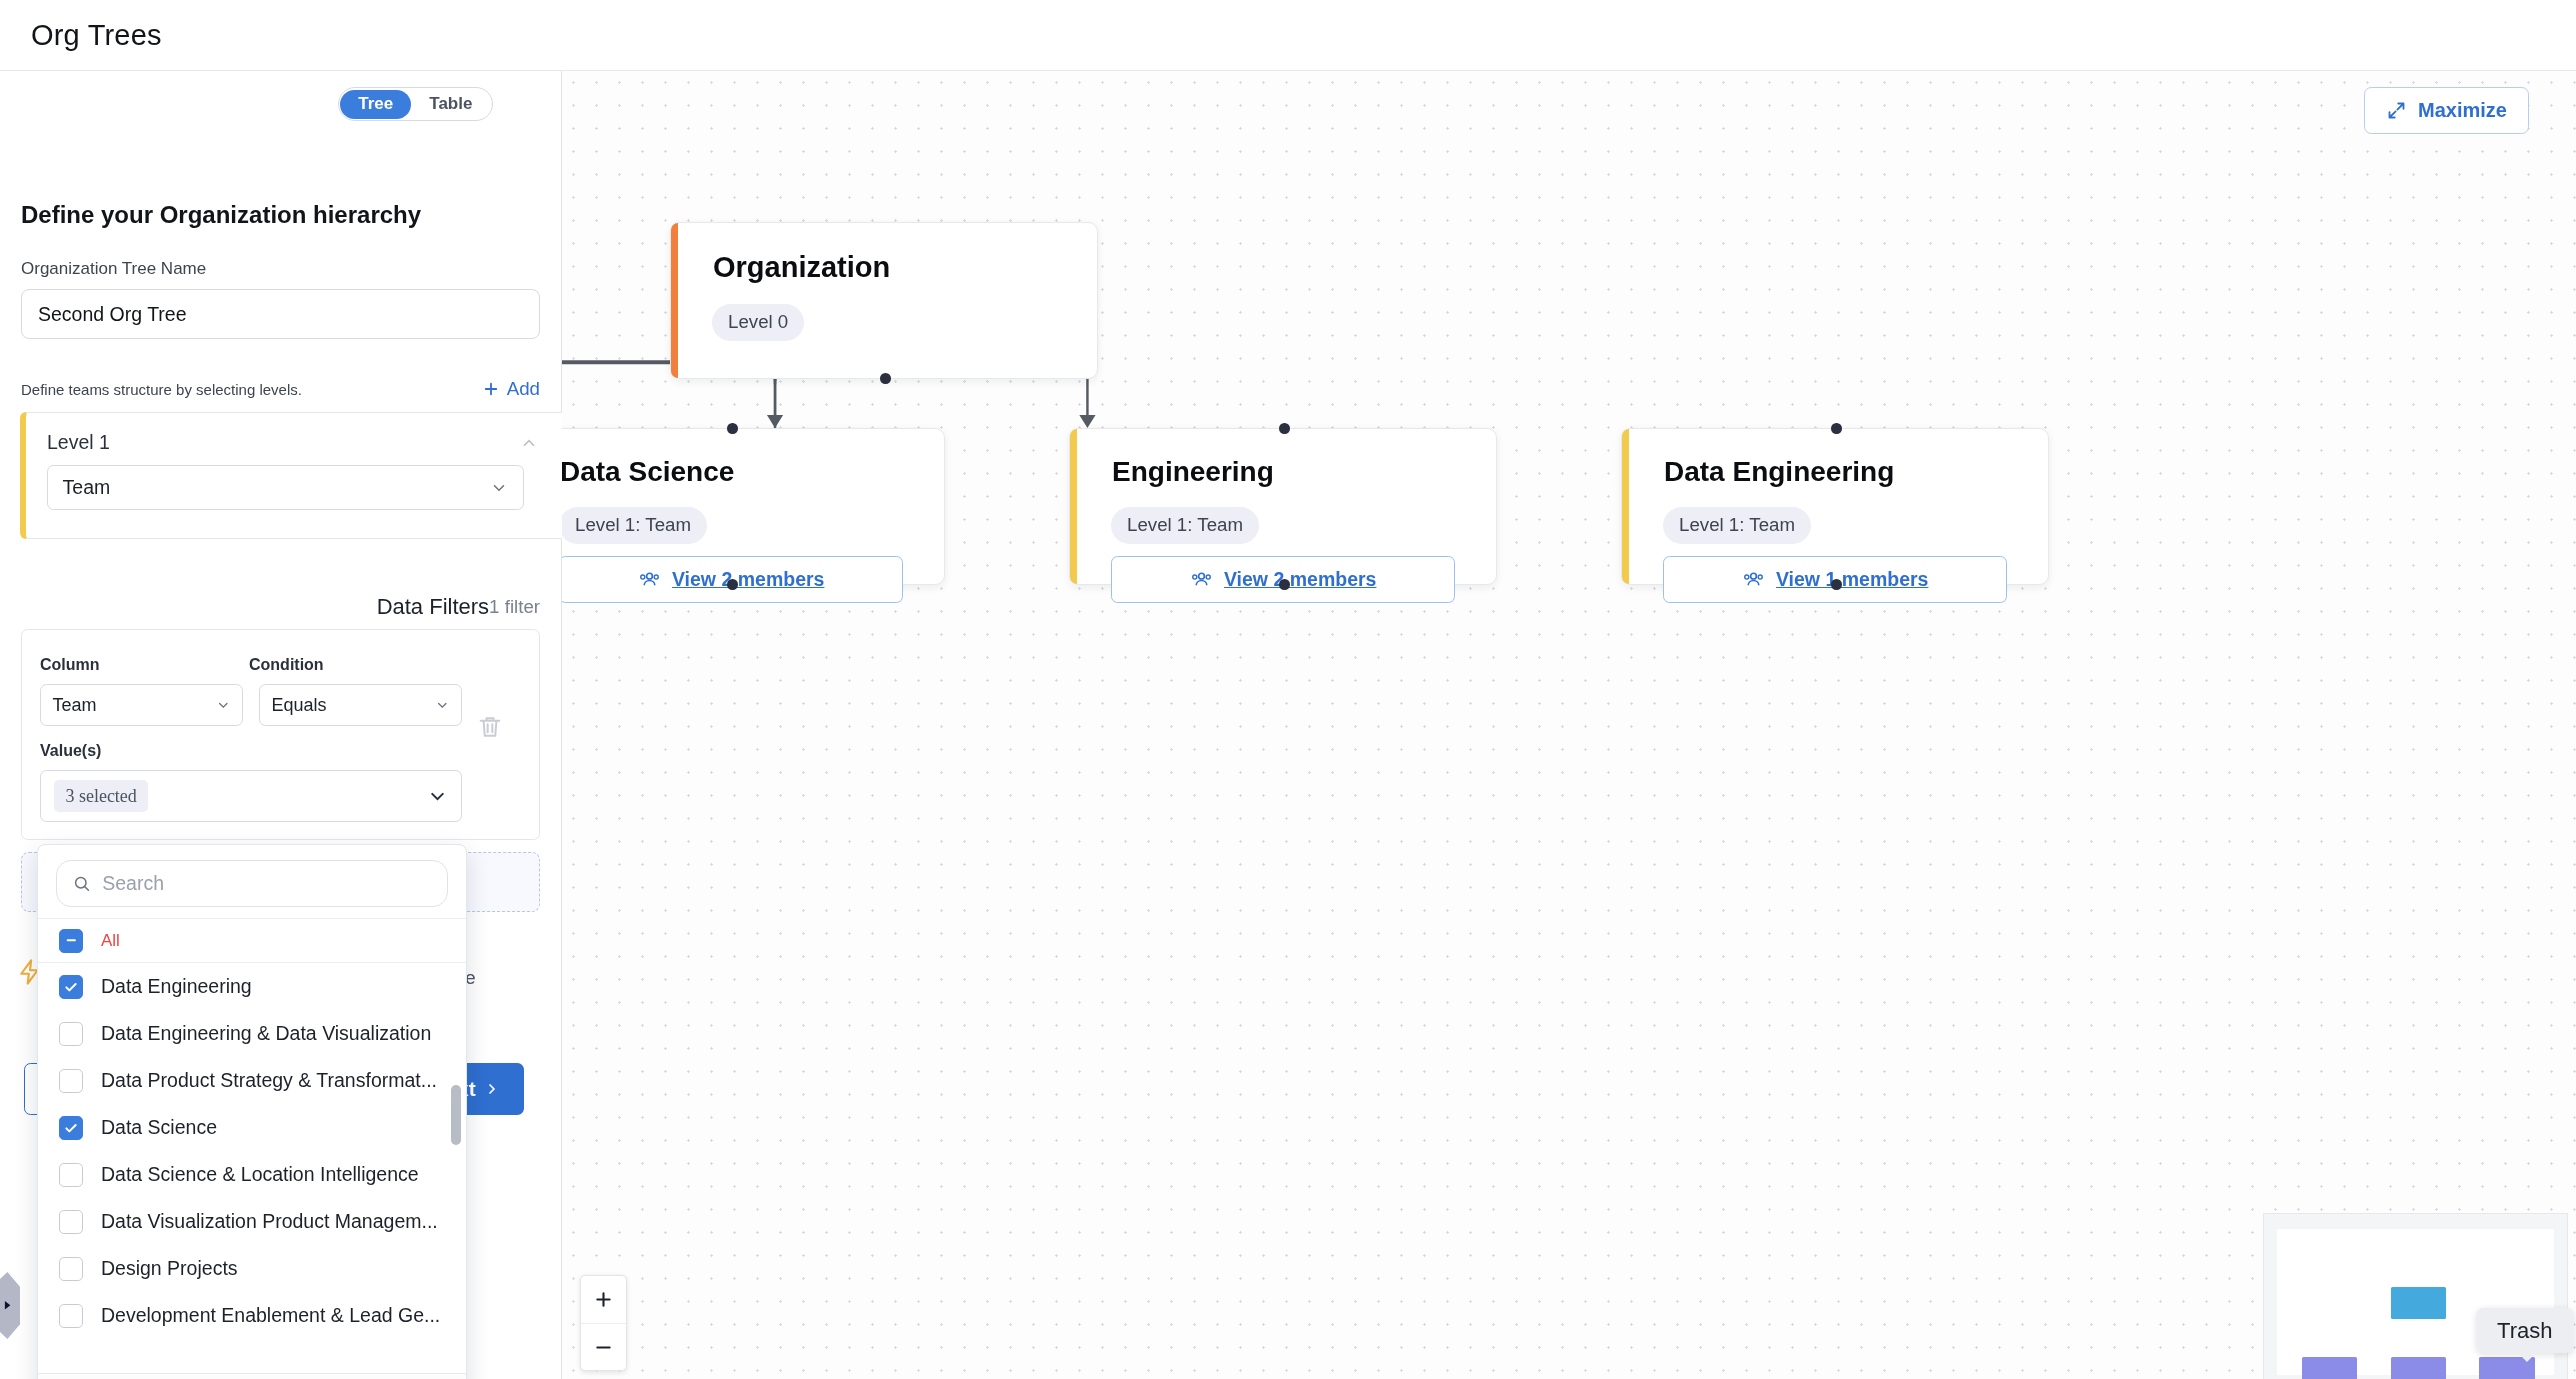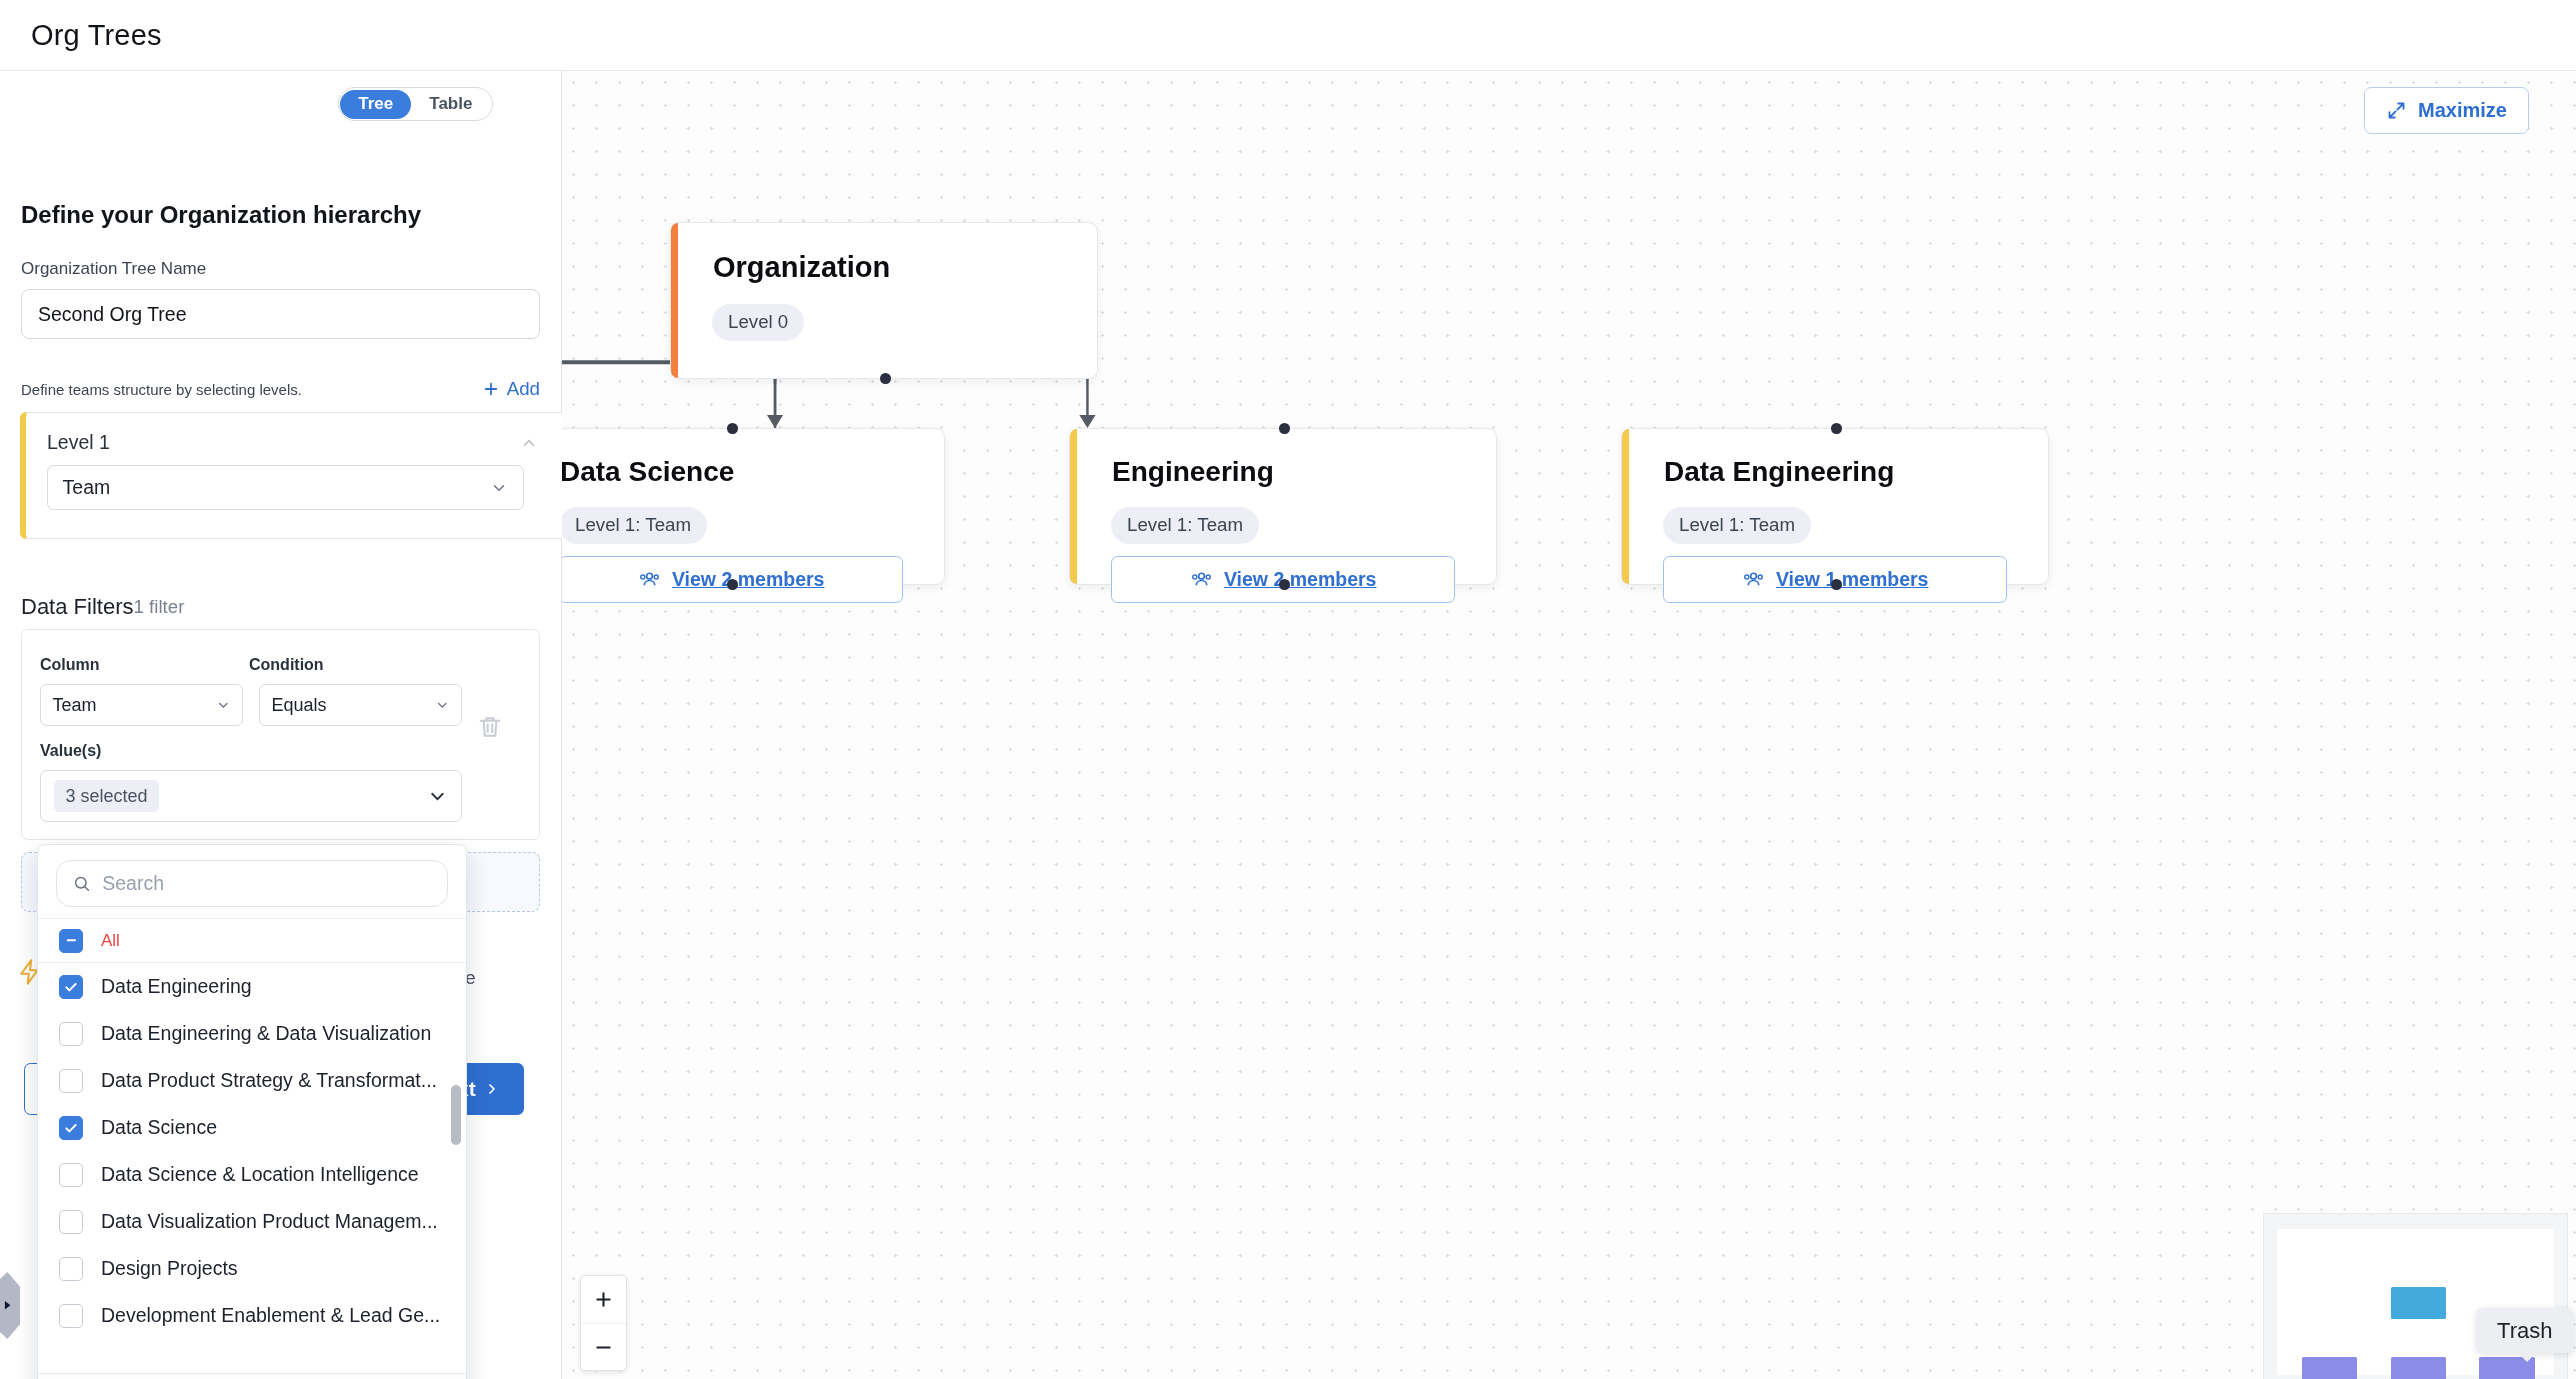--- a/index.html
+++ b/index.html
@@ -59,21 +59,21 @@
   .level-name { font-size: 19.5px; color: #2b313b; }
   .chev-group { display: flex; gap: 28px; }
   .chev { width: 18px; height: 18px; opacity: .45; }
   .level-select {
     margin: 11.4px 21px 0 21px; height: 45px; width: 477px;
     border: 0.8px solid #d7dae0; border-radius: 6.5px; background: #fff;
     display: flex; align-items: center; justify-content: space-between;
     padding: 0 14.6px; font-size: 19.5px; color: #1d2129; cursor: pointer;
   }
 
-  .filters-head { position: absolute; left: 21px; top: 523px; width: 519px; display: flex; align-items: center; justify-content: flex-start; }
+  .filters-head { position: absolute; left: 21px; top: 523px; width: 519px; display: flex; align-items: center; justify-content: flex-end; }
   .filters-title { font-size: 22px; color: #1d2129; }
   .filters-count { font-size: 18.7px; color: #7b828e; }
 
   .filter-card {
     position: absolute; left: 21px; top: 558px; width: 519px; height: 211px;
     border: 0.8px solid #e3e6ea; border-radius: 6.5px; background: #fff;
   }
   .ff-lbl { font-size: 16px; font-weight: 700; color: #2b313b; }
   .pos-col-lbl { position: absolute; left: 18px; top: 26px; }
   .pos-cond-lbl { position: absolute; left: 227px; top: 26px; }
@@ -84,21 +84,21 @@
   }
   .sel-col  { left: 18px;  top: 54px; width: 203px; }
   .sel-cond { left: 237px; top: 54px; width: 203px; }
   .trash-btn { position: absolute; left: 476px; top: 641px; width: 28px; height: 29px; cursor: pointer; }
   .pos-values-lbl { position: absolute; left: 18px; top: 112px; }
   .values-select {
     position: absolute; left: 18px; top: 140px; width: 422px; height: 52px;
     border: 0.8px solid #d7dae0; border-radius: 6.5px; background: #fff;
     display: flex; align-items: center; justify-content: space-between; padding: 0 13px; cursor: pointer;
   }
-  .chip { background: #eeeff6; border-radius: 4.9px; padding: 5.7px 11.4px; font-size: 18px; color: #4b5261; }
+  .chip { background: #eeeff6; border-radius: 4.9px; padding: 5.7px 11.4px; font-size: 18px; color: #4b5261; font-family: Liberation Serif, serif; }
 
   
   .add-filter-dash {
     position: absolute; left: 21px; top: 781px; width: 519px; height: 60px;
     border: 1.6px dashed #b9c6e5; border-radius: 8px; background: #f7f9fe;
   }
   .bolt-icon { position: absolute; left: 16px; top: 885px; width: 28px; height: 32px; }
   .behind-text { position: absolute; left: 459px; top: 896px; font-size: 18.7px; color: #4b5261; }
 
   .next-btn {

